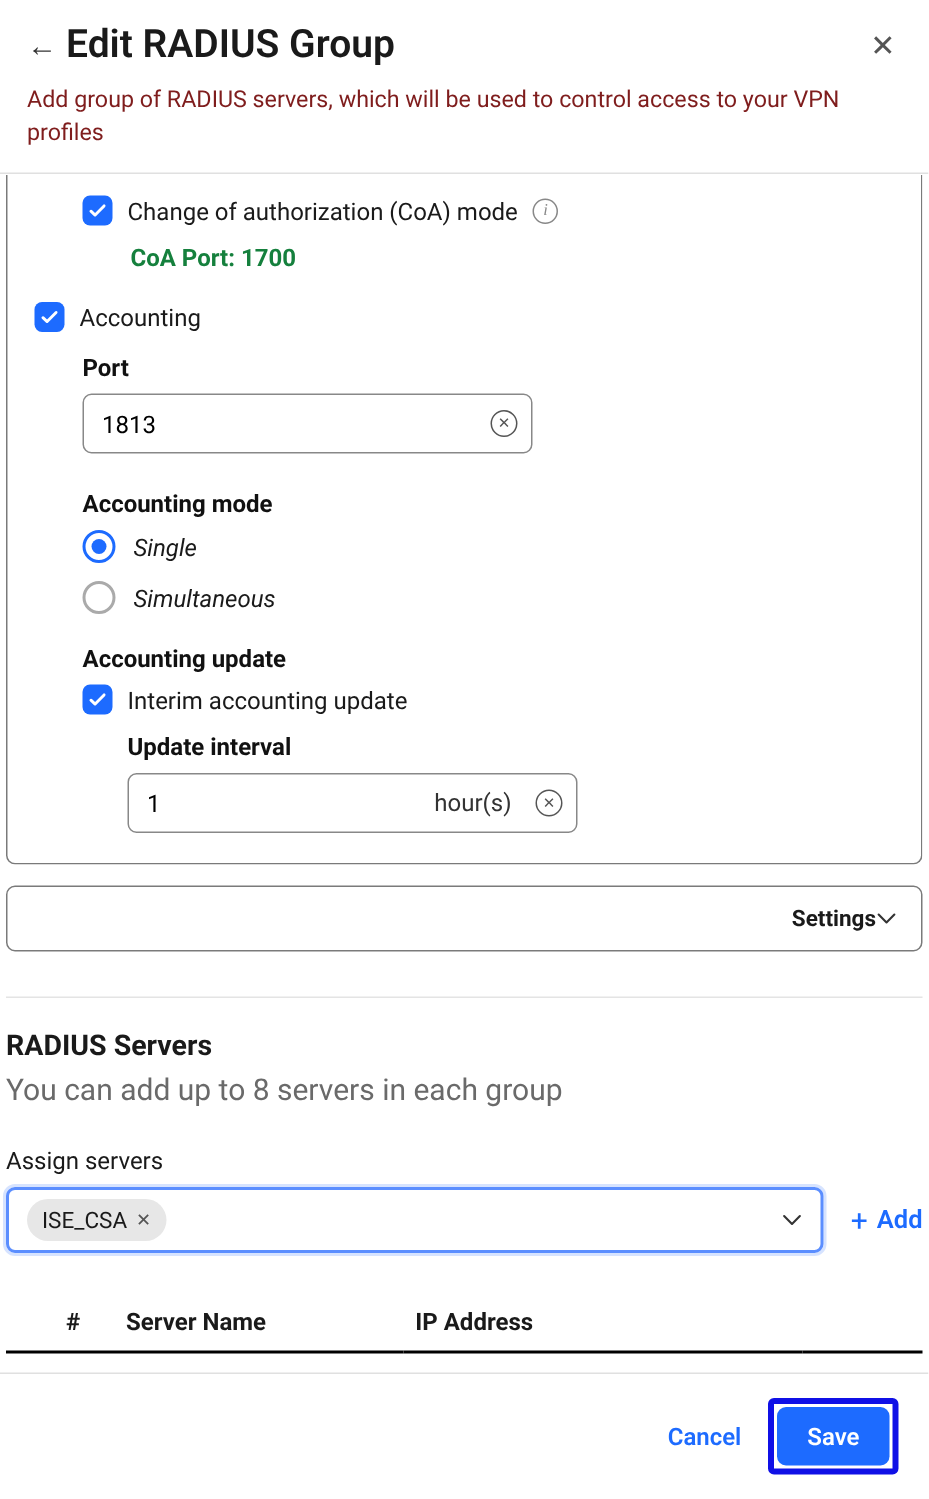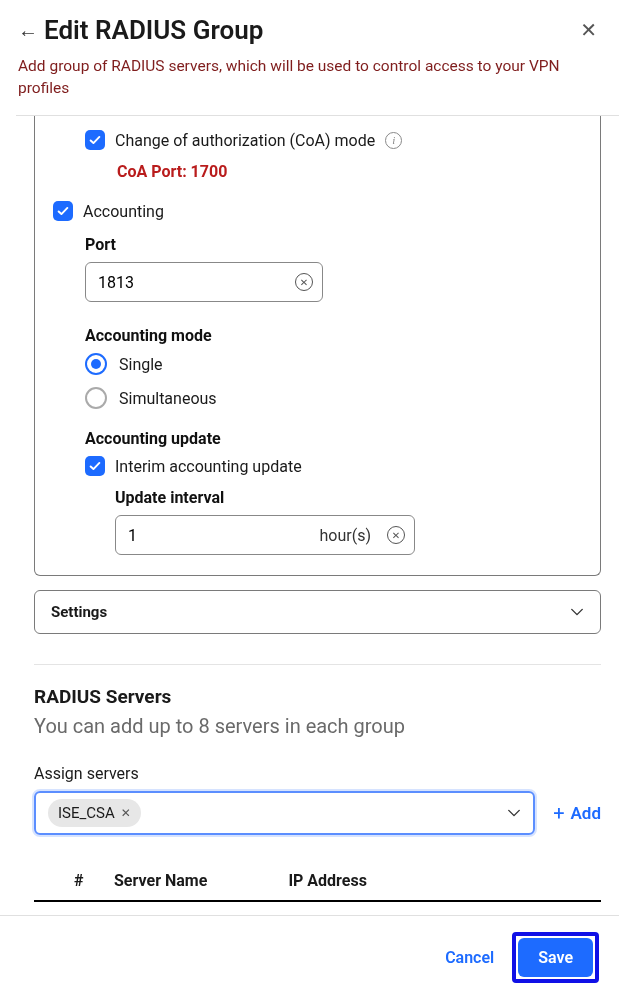--- a/index.html
+++ b/index.html
@@ -5,47 +5,47 @@
   * { box-sizing: border-box; margin: 0; padding: 0; font-family: -apple-system, BlinkMacSystemFont, "Segoe UI", Roboto, Helvetica, Arial, sans-serif; }
   body { width: 619px; height: 999px; background: #fff; position: relative; color:#1a1a1a; }
   .panel { width: 100%; height: 100%; display:flex; flex-direction:column; }
   .header { padding: 14px 18px 8px 18px; }
   .title-row { display:flex; align-items:center; justify-content:space-between; }
   .title-left { display:flex; align-items:center; gap:6px; }
   .back-arrow { font-size: 20px; color:#333; cursor:pointer; }
   .title { font-size: 26px; font-weight: 600; }
   .close-x { font-size: 20px; color:#555; cursor:pointer; padding:4px; }
   .subtitle { margin-top:10px; font-size: 15.5px; color:#7f1d1d; line-height:1.4; }
-  .body-scroll { flex:1; overflow-y:scroll; padding: 0 18px; border-top:1px solid #e0e0e0; margin-top:8px; position:relative;margin-left:16px; }
+  .body-scroll { flex:1; overflow-y:scroll; padding: 0 4px; border-top:1px solid #e0e0e0; margin-top:8px; position:relative; }
   .body-scroll::-webkit-scrollbar { width:10px; }
   .body-scroll::-webkit-scrollbar-thumb { background:#bdbdbd; border-radius:2px; }
   .body-scroll::-webkit-scrollbar-track { background:#f0f0f0; }
   .card { border-left:1.5px solid #7a7a7a; border-right:1.5px solid #7a7a7a; border-bottom:1.5px solid #7a7a7a; border-radius:0 0 6px 6px; padding: 14px 18px 20px 18px; margin-top:0; }
   .row { display:flex; align-items:center; gap:10px; }
   .checkbox { width:20px; height:20px; border-radius:5px; background:#1d6bff; display:flex; align-items:center; justify-content:center; flex-shrink:0; cursor:pointer; }
   .checkbox svg { width:14px; height:14px; }
   .check-label { font-size:16px; color:#1a1a1a; }
   .info-icon { width:17px; height:17px; border:1.2px solid #888; border-radius:50%; display:inline-flex; align-items:center; justify-content:center; font-size:11px; color:#888; font-style:italic; font-family:serif; }
   .indent-1 { margin-left: 32px; }
   .indent-2 { margin-left: 32px; }
-  .coa-port { margin-top:12px; font-size:16px; font-weight:700; color:#b91c1c; }
+  .coa-port { margin-top:12px; font-size:16px; font-weight:700; color:#15803d; }
   .section-gap { margin-top:20px; }
   .field-label { font-size:16px; font-weight:700; color:#111; margin-bottom:8px; }
-  .input-wrap { position:relative; width:238px; }
+  .input-wrap { position:relative; width:300px; }
   .text-input { width:100%; height:40px; border:1.5px solid #888; border-radius:6px; padding:0 36px 0 12px; font-size:16px; }
   .clear-btn { position:absolute; right:10px; top:50%; transform:translateY(-50%); width:18px; height:18px; border:1.2px solid #555; border-radius:50%; display:flex; align-items:center; justify-content:center; font-size:10px; color:#555; cursor:pointer; background:#fff; }
-  .radio-row { display:flex; align-items:center; gap:12px; margin-bottom:12px; }
+  .radio-row { display:flex; align-items:center; gap:12px; margin-bottom:12px;font-style:italic; }
   .radio { width:22px; height:22px; border-radius:50%; border:2px solid #aaa; display:flex; align-items:center; justify-content:center; cursor:pointer; flex-shrink:0; }
   .radio.selected { border-color:#1d6bff; }
   .radio.selected::after { content:''; width:10px; height:10px; border-radius:50%; background:#1d6bff; }
   .radio-label { font-size:16px; }
   .interval-input-wrap { position:relative; width:300px; }
   .interval-input { width:100%; height:40px; border:1.5px solid #888; border-radius:6px; padding:0 40px 0 12px; font-size:16px; }
   .unit { position:absolute; right:44px; top:50%; transform:translateY(-50%); font-size:16px; color:#333; }
-  .settings-bar { border:1.5px solid #7a7a7a; border-radius:6px; height:44px; display:flex; align-items:center; justify-content:space-between; padding:0 16px; margin-top:14px; cursor:pointer; }
+  .settings-bar { border:1.5px solid #7a7a7a; border-radius:6px; height:44px; display:flex; align-items:center; justify-content:flex-end; padding:0 16px; margin-top:14px; cursor:pointer; }
   .settings-text { font-weight:700; font-size:15px; }
   .chevron { width:14px; height:14px; }
   .divider { border:none; border-top:1px solid #e4e4e4; margin:30px 0 20px 0; }
   .servers-heading { font-size:19px; font-weight:700; }
   .servers-sub { font-size:20px; color:#6a6a6a; margin-top:6px; }
   .assign-label { font-size:16px; font-weight:400; margin-top:26px; margin-bottom:8px; }
   .assign-row { display:flex; align-items:center; gap:18px; }
   .assign-select { flex:1; height:44px; border:2px solid #5b8eff; border-radius:6px; outline:2px solid rgba(91,142,255,0.25); display:flex; align-items:center; justify-content:space-between; padding:0 12px; cursor:pointer; }
   .chip { background:#e7e7e7; border-radius:14px; padding:5px 10px; display:flex; align-items:center; gap:6px; font-size:15px; }
   .chip-x { font-size:12px; color:#555; }

